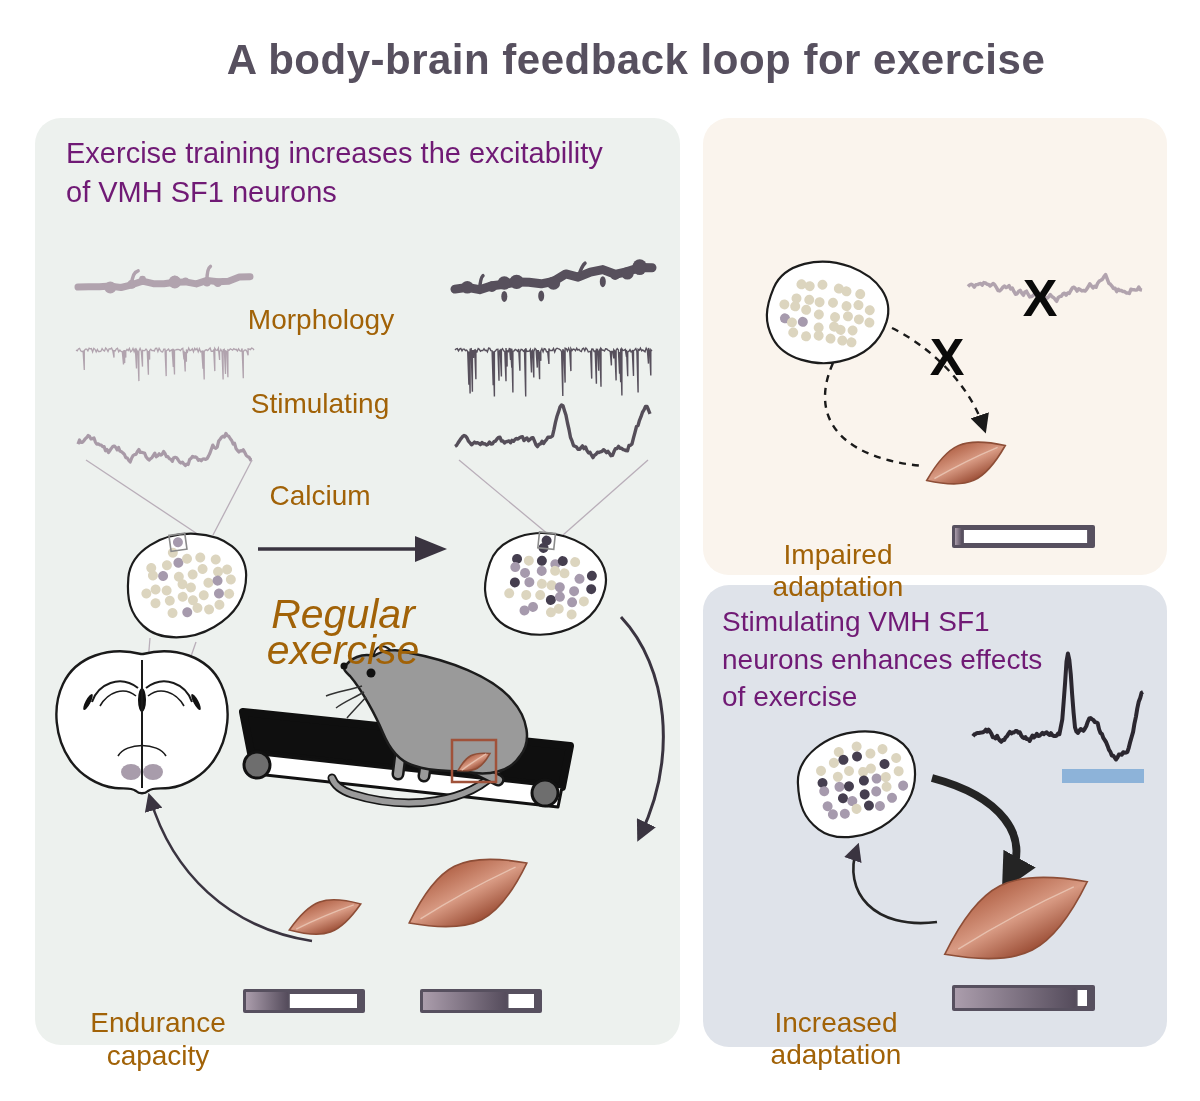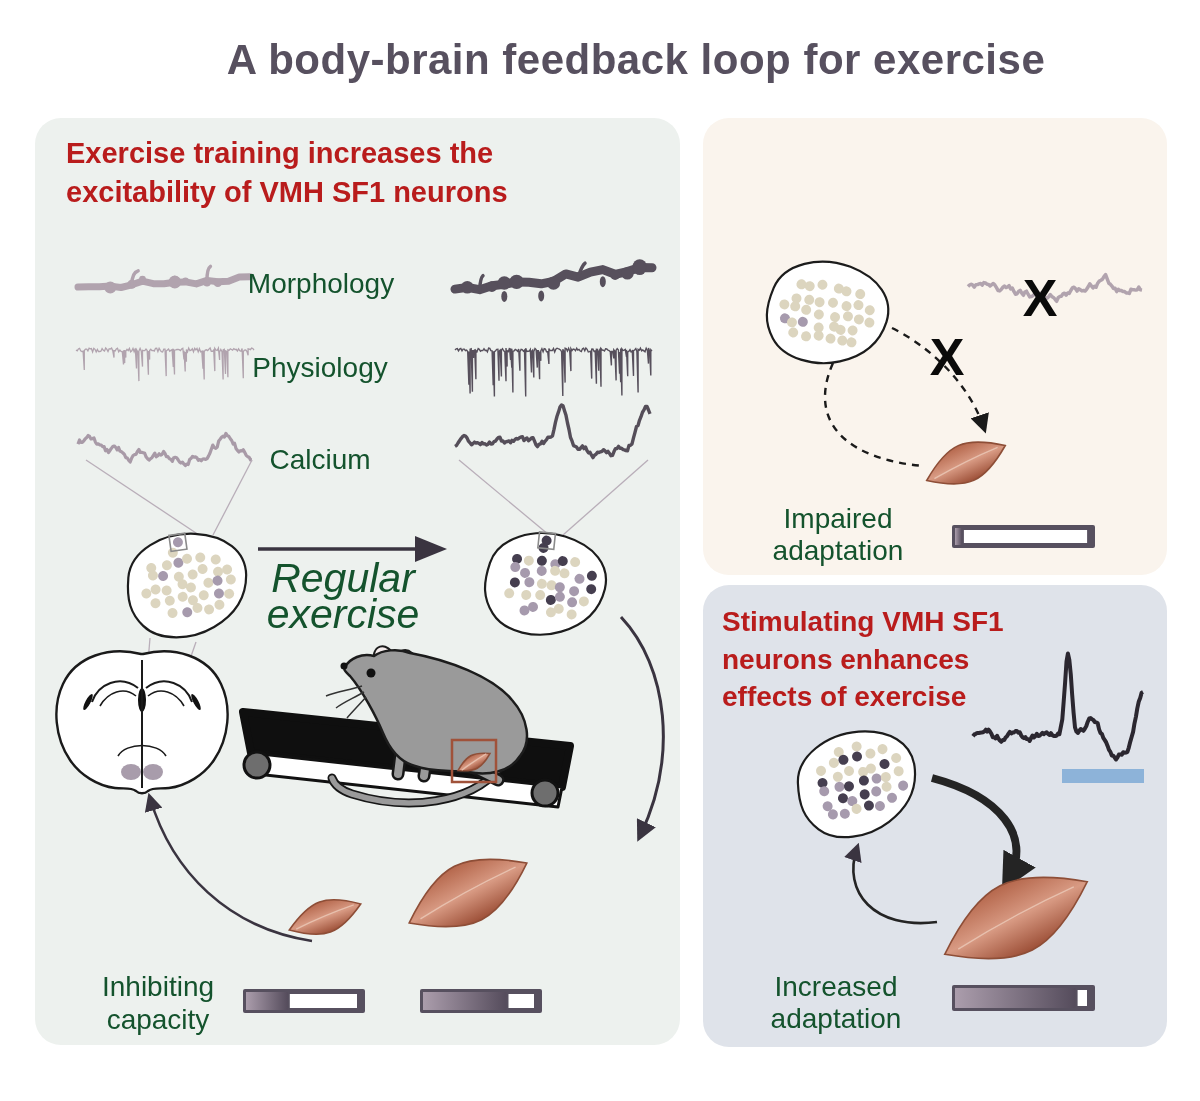--- a/index.html
+++ b/index.html
@@ -5,26 +5,26 @@
   html,body{margin:0;padding:0;background:#fff;}
   .canvas{position:relative;width:1200px;height:1101px;background:#fff;
           font-family:"Liberation Sans",sans-serif;overflow:hidden;}
   .panel{position:absolute;border-radius:26px;}
   #panel-training{left:35px;top:118px;width:645px;height:927px;}
   #panel-inhibit{left:703px;top:118px;width:464px;height:457px;}
   #panel-stimulate{left:703px;top:585px;width:464px;height:462px;}
   svg.art{position:absolute;left:0;top:0;}
   .ttl{position:absolute;left:0;top:36px;width:1200px;text-align:center;
        font-size:42px;font-weight:bold;letter-spacing:.5px;}
-  .hdr{position:absolute;font-weight:bold;color:#b91c1c;font-size:28px;line-height:1.34;}
+  .hdr{position:absolute;font-weight:normal;color:#701a75;font-size:28px;line-height:1.34;}
   #hdr-training{left:66px;top:134px;width:540px;font-size:29px;}
   #hdr-inhibit{left:722px;top:136px;width:412px;}
   #hdr-stimulate{left:722px;top:603px;width:330px;}
   .lbl{position:absolute;transform:translate(-50%,-50%);white-space:nowrap;
-       color:#14532d;font-size:28px;}
+       color:#a16207;font-size:28px;margin-top:36px;}
   .ital{font-style:italic;font-size:41px;}
   .xmark{position:absolute;transform:translate(-50%,-50%);font-size:52px;
          font-weight:bold;color:#0a0a0a;}
 </style>
 </head>
 <body>
 
 <div class="canvas">
 
   <div class="panel" id="panel-training" style="background: rgb(237, 241, 238);"></div>
@@ -342,27 +342,27 @@
         </g>
       </g>
   </svg>
 
   <div class="ttl" style="color: rgb(87, 80, 95); padding-left: 36px;">A body-brain feedback loop for exercise</div>
 
   <div class="hdr" id="hdr-training">Exercise training increases the excitability of VMH SF1 neurons</div>
   <div class="hdr" id="hdr-stimulate">Stimulating VMH SF1 neurons enhances effects of exercise</div>
 
   <div class="lbl" style="left:321px;top:284px;">Morphology</div>
-  <div class="lbl" style="left:320px;top:368px;">Physiology</div>
+  <div class="lbl" style="left:320px;top:368px;">Stimulating</div>
   <div class="lbl" style="left:320px;top:460px;">Calcium</div>
 
   <div class="lbl ital" style="left:343px;top:578px;">Regular</div>
   <div class="lbl ital" style="left:343px;top:614px;">exercise</div>
 
-  <div class="lbl" style="left:158px;top:987px;">Inhibiting</div>
+  <div class="lbl" style="left:158px;top:987px;">Endurance</div>
   <div class="lbl" style="left:158px;top:1020px;">capacity</div>
 
   <div class="xmark" style="left:1040px;top:298px;">X</div>
   <div class="xmark" style="left:947px;top:357px;">X</div>
 
   <div class="lbl" style="left:838px;top:519px;">Impaired</div>
   <div class="lbl" style="left:838px;top:551px;">adaptation</div>
 
   <div class="lbl" style="left:836px;top:987px;">Increased</div>
   <div class="lbl" style="left:836px;top:1019px;">adaptation</div>

